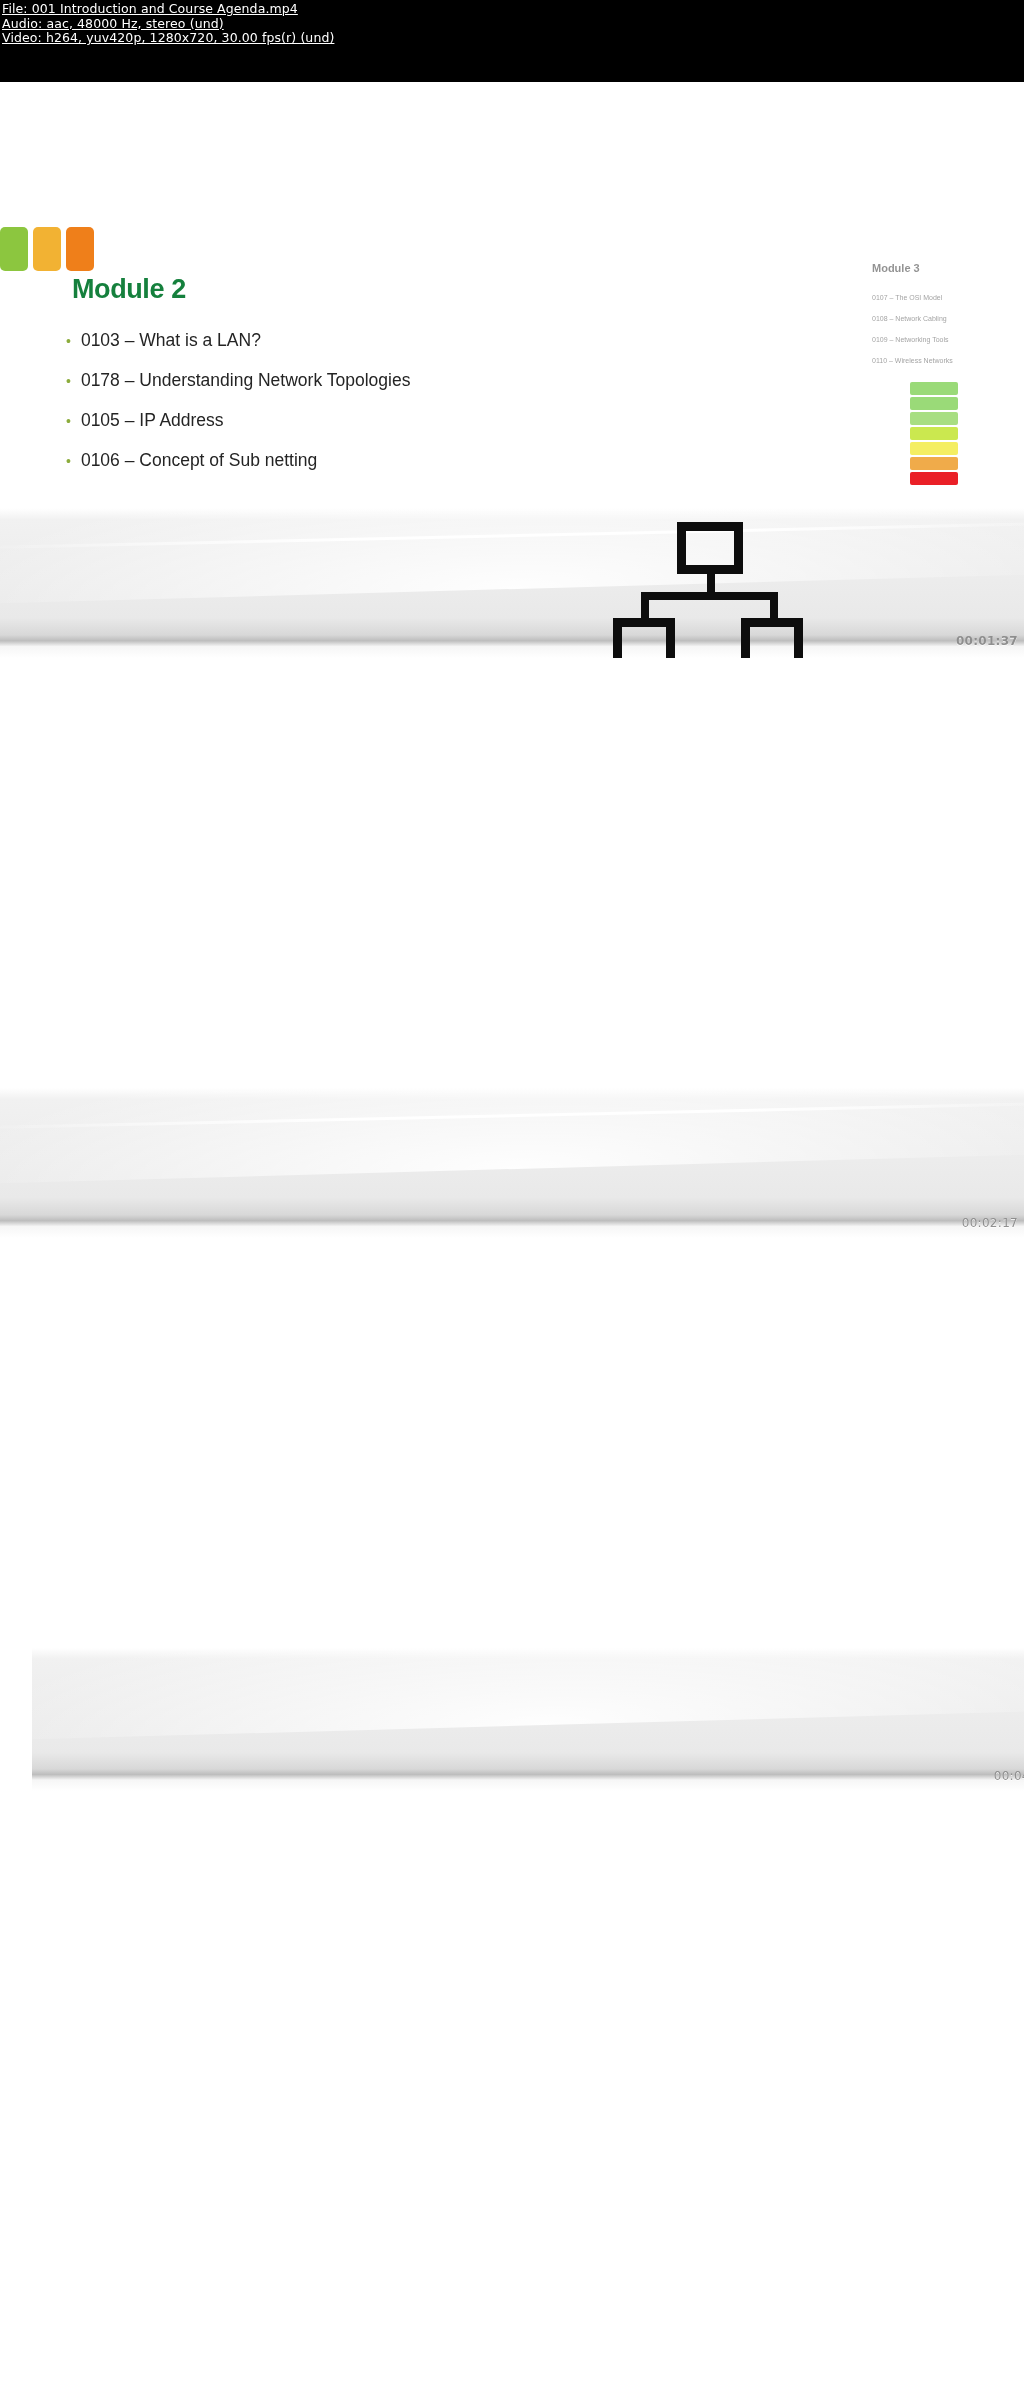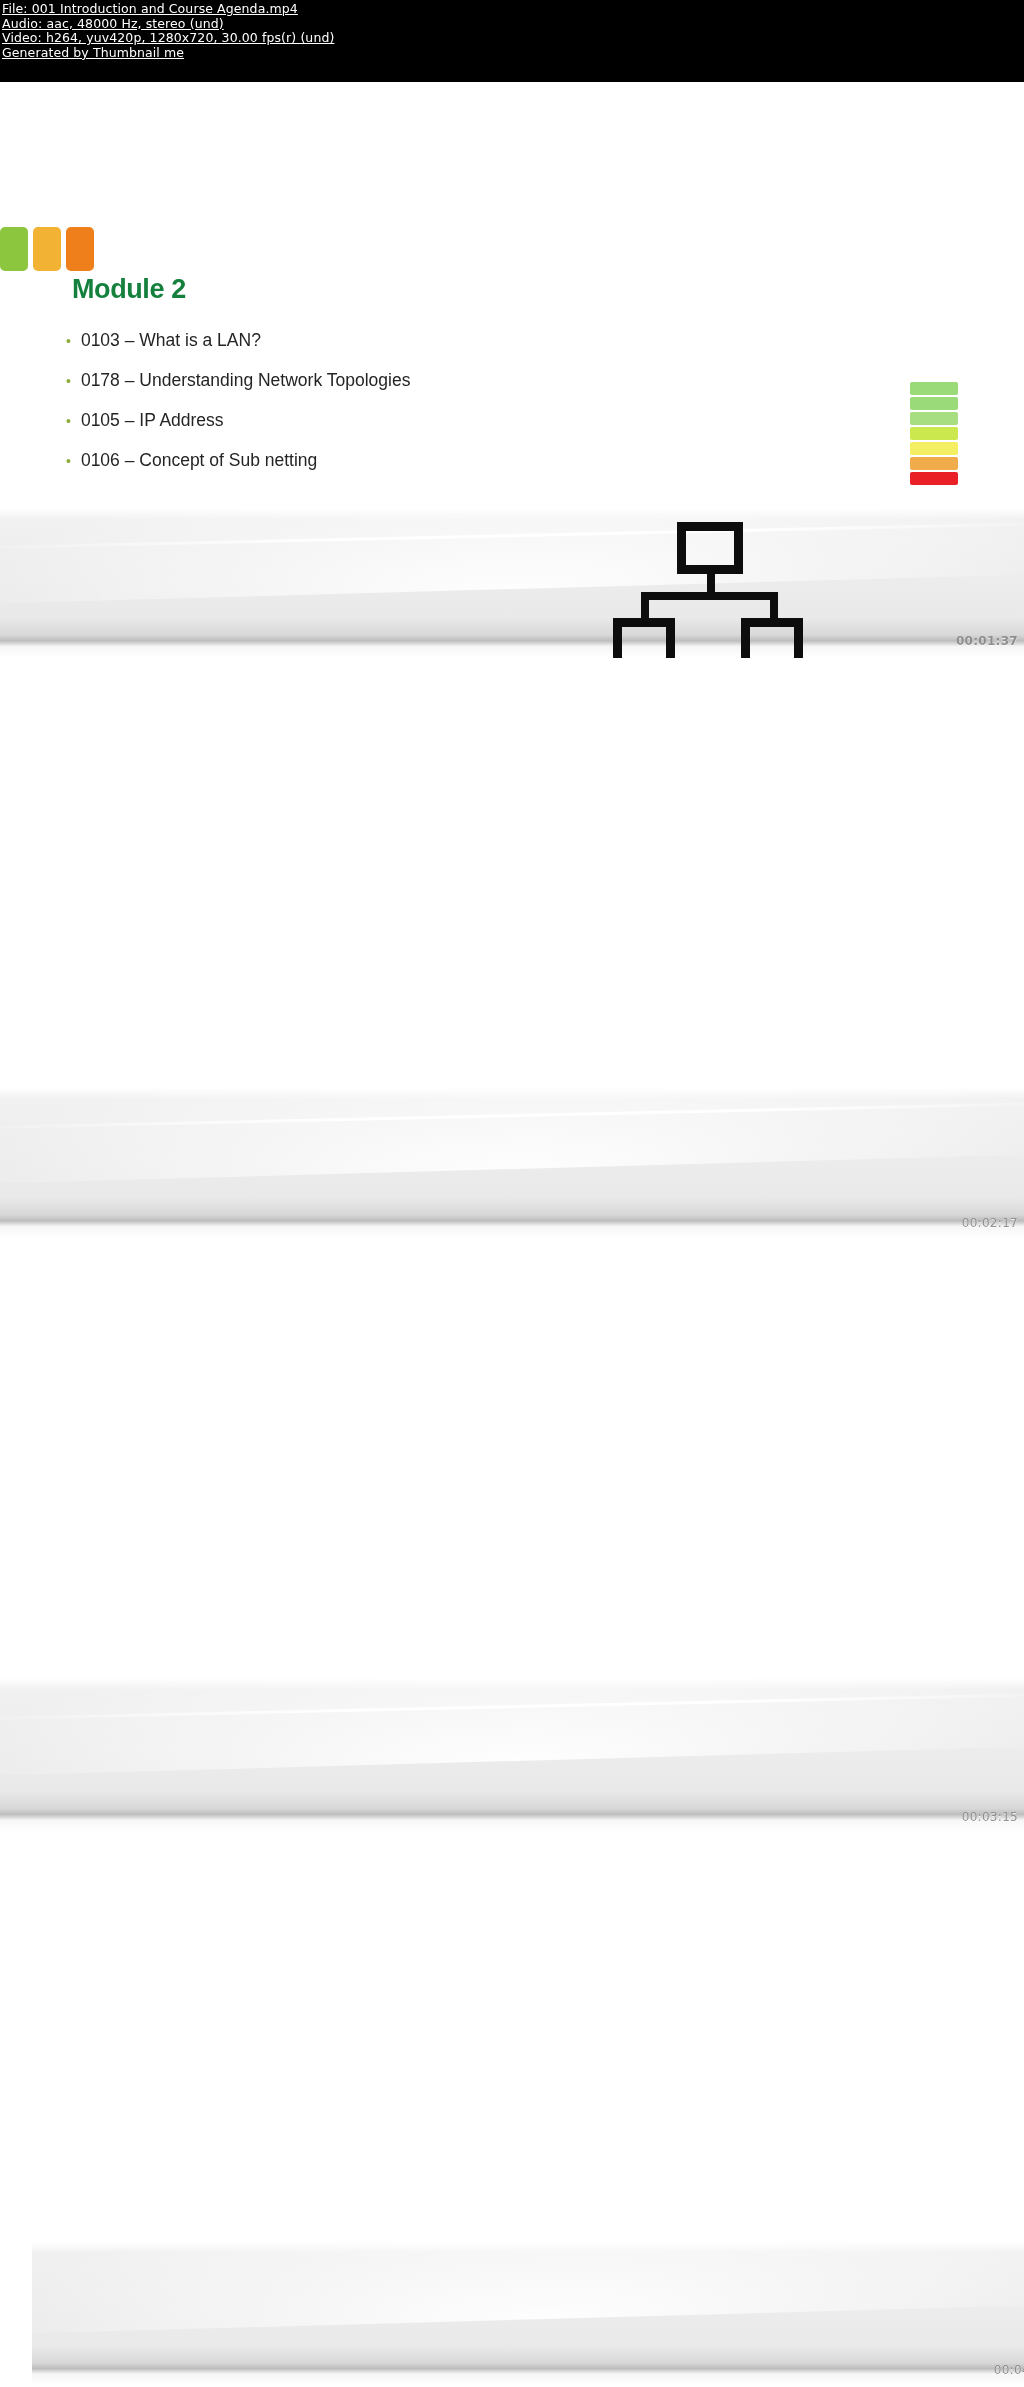--- a/index.html
+++ b/index.html
@@ -141,21 +141,20 @@
   #frame4 { height: 553px; margin-left: 32px; }
   #frame4 .timestamp { bottom: 8px; }
 </style>
 </head>
 <body>
 
 <div class="info-header">
   <div>File: 001 Introduction and Course Agenda.mp4</div>
   <div>Audio: aac, 48000 Hz, stereo (und)</div>
   <div>Video: h264, yuv420p, 1280x720, 30.00 fps(r) (und)</div>
-  <div>Generated by Thumbnail me</div>
 </div>
 
 <div class="frames">
 
   <div class="frame" id="frame1">
     <div class="frame-inner"></div>
     <div class="swoosh"></div>
     <div class="swoosh2"></div>
 
     <div class="chips">
@@ -188,20 +187,27 @@
     <div class="topology">
       <div class="box top"></div>
       <div class="line v1"></div>
       <div class="line h1"></div>
       <div class="line v2"></div>
       <div class="line v3"></div>
       <div class="box bl"></div>
       <div class="box br"></div>
     </div>
 
+    <div class="mini-slide" style="left:872px; top:180px; width:150px;">
+      <div class="mtitle" style="font-size:11px;">Module 3</div>
+      <div class="mline" style="font-size:7px; margin-top:20px;">0107 – The OSI Model</div>
+      <div class="mline" style="font-size:7px; margin-top:14px;">0108 – Network Cabling</div>
+      <div class="mline" style="font-size:7px; margin-top:14px;">0109 – Networking Tools</div>
+      <div class="mline" style="font-size:7px; margin-top:14px;">0110 – Wireless Networks</div>
+    </div>
     <div class="mini-osi" style="left:910px; top:300px;">
       <div class="row" style="background:#9ada78;"></div>
       <div class="row" style="background:#9ada78;"></div>
       <div class="row" style="background:#a8de82;"></div>
       <div class="row" style="background:#cbe84f;"></div>
       <div class="row" style="background:#f4ee62;"></div>
       <div class="row" style="background:#f0ab4a;"></div>
       <div class="row" style="background:#ea2027;"></div>
     </div>
 
@@ -209,27 +215,20 @@
   </div>
 
   <div class="frame" id="frame2">
     <div class="frame-inner"></div>
     <div class="swoosh"></div>
     <div class="swoosh2"></div>
 
     <div class="timestamp dark">00:02:17</div>
   </div>
 
-  <div class="frame" id="frame3">
-    <div class="frame-inner"></div>
-    <div class="swoosh"></div>
-    <div class="swoosh2"></div>
-
-    <div class="timestamp dark">00:03:15</div>
-  </div>
 
   <div class="frame" id="frame4">
     <div class="frame-inner"></div>
     <div class="swoosh"></div>
 
     <div class="timestamp dark">00:04:52</div>
   </div>
 
 </div>
 

